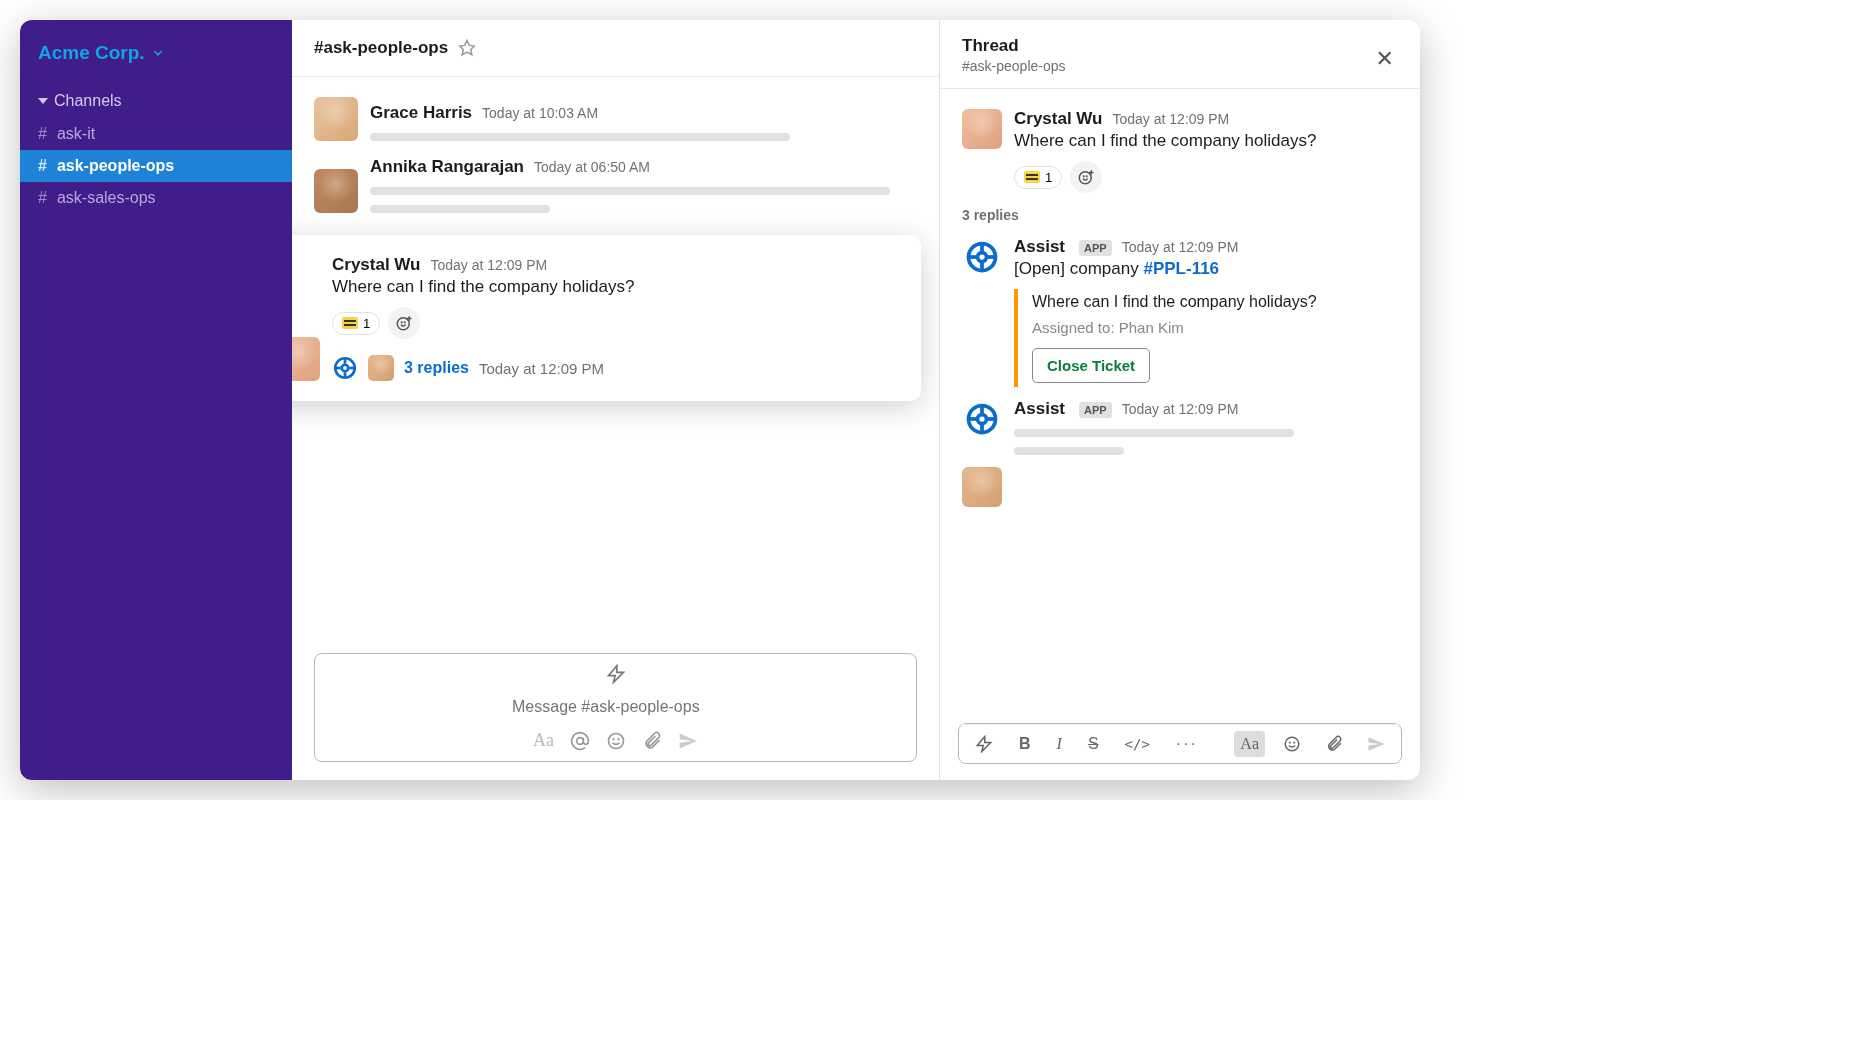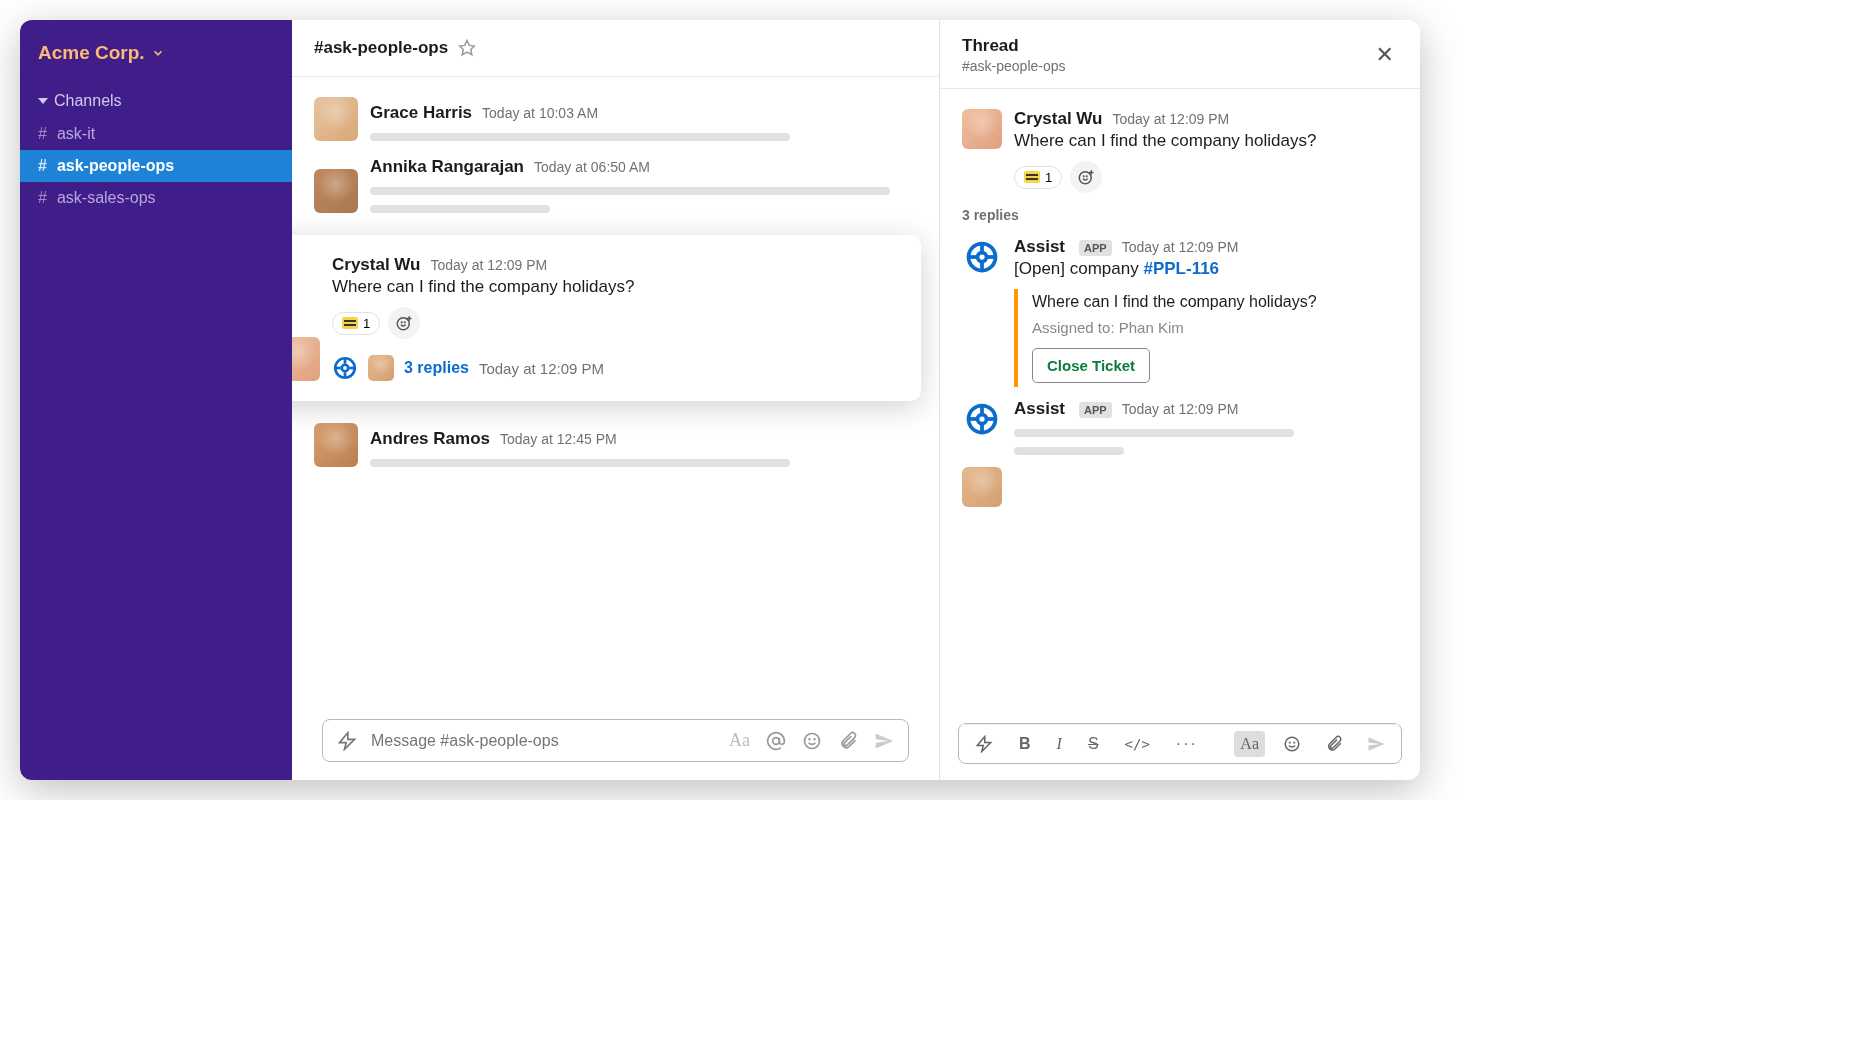--- a/index.html
+++ b/index.html
@@ -1,21 +1,21 @@
 <!DOCTYPE html>
 <html><head>
 <meta charset="utf-8">
 <style>
 * { box-sizing: border-box; margin: 0; padding: 0; }
 body { font-family: -apple-system, BlinkMacSystemFont, "Segoe UI", Helvetica, Arial, sans-serif; background: #fff; padding: 20px; }
 .app { display: flex; width: 1400px; height: 760px; border-radius: 12px; overflow: hidden; box-shadow: 0 10px 40px rgba(0,0,0,0.25); background: #fff; }
 
 
 .sidebar { width: 272px; background: #3f1e8a; color: #c9b8e8; display: flex; flex-direction: column; padding-top: 8px; }
-.workspace { padding: 14px 18px; color: #fdba74; font-weight: 800; font-size: 19px; display: flex; align-items: center; gap: 6px; cursor: pointer; }
+.workspace { padding: 14px 18px; color: #0ea5e9; font-weight: 800; font-size: 19px; display: flex; align-items: center; gap: 6px; cursor: pointer; }
 .section-header { padding: 14px 18px 8px; font-size: 16px; display: flex; align-items: center; gap: 6px; cursor: pointer; color: #d4c8ec; }
 .channel-item { padding: 7px 18px; font-size: 16px; display: flex; align-items: center; gap: 10px; cursor: pointer; color: #baa7dc; }
 .channel-item.active { background: #1e83d6; color: #fff; font-weight: 700; }
 .hash { opacity: 0.8; }
 
 
 .main { flex: 1; display: flex; flex-direction: column; border-right: 1px solid #e1e1e1; min-width: 0; }
 .channel-header { padding: 18px 22px; border-bottom: 1px solid #e8e8e8; display: flex; align-items: center; gap: 10px; }
 .channel-title { font-weight: 800; font-size: 17px; color: #1d1c1d; }
 .star-icon { color: #999; cursor: pointer; }
@@ -46,28 +46,28 @@
 .ticket-emoji { width: 16px; height: 12px; background: linear-gradient(#f5d547,#f5d547); border-radius: 2px; position: relative; }
 .ticket-emoji::after { content:''; position:absolute; left:2px; right:2px; top:3px; height:2px; background:#333; box-shadow: 0 4px 0 #333; }
 .add-reaction { width: 32px; height: 32px; border-radius: 50%; background: #f3f3f3; display: flex; align-items: center; justify-content: center; cursor: pointer; color: #555; }
 .thread-link-row { display: flex; align-items: center; gap: 10px; margin-top: 16px; }
 .mini-avatar { width: 26px; height: 26px; border-radius: 5px; }
 .assist-icon { width: 26px; height: 26px; border-radius: 50%; display:flex; align-items:center; justify-content:center; }
 .assist-icon svg { width: 26px; height: 26px; }
 .replies-link { color: #0b6cce; font-weight: 700; font-size: 16px; cursor: pointer; }
 .thread-time { color: #717171; font-size: 15px; }
 
-.composer { margin: 10px 30px 18px; border: 1px solid #b9b9b9; border-radius: 8px; display: flex; align-items: center; padding: 10px 14px; gap: 14px; }
+.composer { margin: 10px 22px 18px; border: 1px solid #b9b9b9; border-radius: 8px; display: flex; align-items: center; padding: 10px 14px; gap: 14px; flex-direction: column; }
 .composer input { flex: 1; border: none; outline: none; font-size: 16px; color: #555; }
 .composer-icons { display: flex; gap: 16px; color: #9a9a9a; align-items: center; }
 .composer-icons span { cursor: pointer; display:flex; }
 
 
 .thread { width: 480px; display: flex; flex-direction: column; }
-.thread-header { padding: 16px 22px 14px; border-bottom: 1px solid #e8e8e8; display: flex; justify-content: space-between; align-items: center; }
+.thread-header { padding: 16px 22px 14px; border-bottom: 1px solid #e8e8e8; display: flex; justify-content: space-between; align-items: flex-end; }
 .thread-title { font-weight: 800; font-size: 17px; color: #1d1c1d; }
 .thread-sub { font-size: 14px; color: #717171; margin-top: 2px; }
 .close-x { font-size: 22px; color: #555; cursor: pointer; padding: 2px 4px; }
 .thread-body { flex: 1; overflow-y: auto; padding: 14px 0; }
 .tmsg { display: flex; gap: 12px; padding: 6px 22px; }
 .tmsg .avatar, .tmsg .assist-av { width: 40px; height: 40px; }
 .assist-av { border-radius: 6px; display:flex; align-items:center; justify-content:center; flex-shrink:0; }
 .assist-av svg { width: 36px; height: 36px; }
 .app-badge { background: #e1e1e1; color: #555; font-size: 11px; font-weight: 700; padding: 2px 5px; border-radius: 3px; margin-left: 4px; }
 .ticket-link { color: #0b6cce; font-weight: 600; }
@@ -191,30 +191,20 @@
                   </svg>
               </span>
               <div class="avatar a6 mini-avatar"></div>
               <span class="replies-link">3 replies</span>
               <span class="thread-time">Today at 12:09 PM</span>
             </div>
           </div>
         </div>
       </div>
 
-      <div class="msg">
-        <div class="avatar a5"></div>
-        <div class="msg-body">
-          <div class="msg-head">
-            <span class="msg-name">Andres Ramos</span>
-            <span class="msg-time">Today at 12:45 PM</span>
-          </div>
-          <div class="skeleton med"></div>
-        </div>
-      </div>
     </div>
 
     <div class="composer">
       <span>
         <svg width="20" height="20" viewBox="0 0 24 24" fill="none" stroke="#777" stroke-width="2">
             <polygon points="13 2 3 14 11 14 9 22 21 10 13 10 13 2"></polygon>
           </svg>
       </span>
       <input type="text" placeholder="Message #ask-people-ops" style="">
       <div class="composer-icons">

